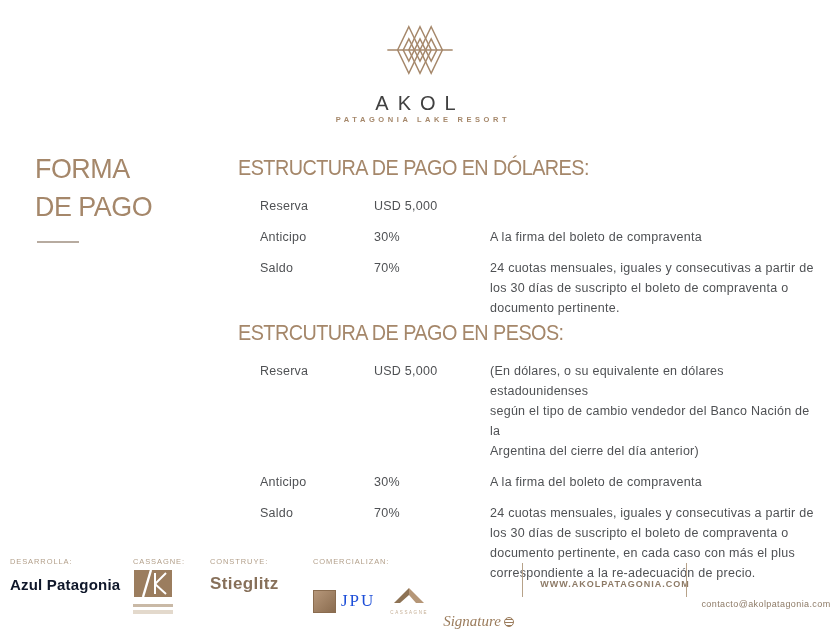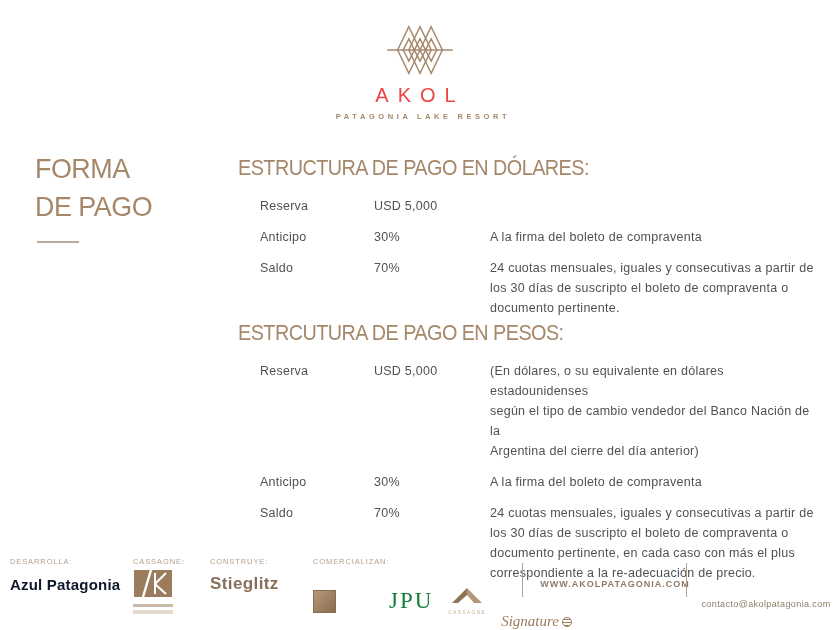--- a/index.html
+++ b/index.html
@@ -3,22 +3,22 @@
 <meta charset="utf-8">
 <style>
   html,body{margin:0;padding:0;background:#e8e8e8;}
   .stage{
     position:relative;width:840px;height:630px;background:#ffffff;
     font-family:"Liberation Sans",sans-serif;overflow:hidden;margin:0 auto;
   }
   
   .brand{position:absolute;top:22px;left:0;width:840px;text-align:center;color:#a5876a;}
   .brand svg{display:block;margin:0 auto;}
-  .brand-name{font-size:20px;letter-spacing:9px;margin-top:6px;color:#ef4444;}
-  .brand-tag{font-size:7.5px;font-weight:700;letter-spacing:3.6px;margin-top:5px;padding-left:6px;color:#a5876a;}
+  .brand-name{font-size:20px;letter-spacing:9px;margin-top:14px;color:#404040;}
+  .brand-tag{font-size:7.5px;font-weight:700;letter-spacing:3.6px;padding-left:6px;color:#a5876a;}
   
   .page-title{position:absolute;left:35px;top:150px;color:#a5876a;font-size:28px;
     letter-spacing:-0.5px;line-height:38px;transform:scaleX(0.96);transform-origin:left top;}
   .title-rule{position:absolute;left:37px;top:241px;width:42px;height:2px;background:#b7aba0;}
   
   .section{position:absolute;left:238px;width:560px;}
   .sec-1{top:155px;}
   .sec-2{top:320px;}
   .section-header{font-size:22px;color:#a5876a;letter-spacing:-0.6px;white-space:nowrap;
     transform:scaleX(0.9);transform-origin:left;margin:0 0 15px 0;font-weight:400;}
@@ -32,21 +32,21 @@
     color:#0f172a;letter-spacing:0.2px;}
   .f-proyecto{position:absolute;left:133px;top:570px;width:40px;text-align:center;}
   .f-caption-bar{height:3px;background:#c9b9a6;margin-top:3px;}
   .f-caption-bar2{height:4px;background:#e3d9cc;margin-top:3px;}
   .f-construye-name{position:absolute;left:210px;top:574px;font-size:17px;font-weight:700;
     color:#87705a;letter-spacing:0.4px;}
   .f-comercializan{position:absolute;left:313px;top:567px;display:flex;align-items:center;gap:15px;}
   .jpu{display:flex;align-items:center;gap:5px;}
   .jpu-square{width:21px;height:21px;background:linear-gradient(135deg,#b6977a,#8a6c4f);
     border:1px solid #8a6c4f;}
-  .jpu-text{font-family:"Liberation Serif",serif;font-size:23px;color:#15803d;letter-spacing:2px;margin-left:48px;}
+  .jpu-text{font-family:"Liberation Serif",serif;font-size:17px;color:#1d4ed8;letter-spacing:2px;}
   .mountain{text-align:center;}
   .mountain-caption{font-size:4.5px;letter-spacing:1.6px;color:#c4ae95;margin-top:2px;}
   .signature{text-align:center;margin-top:45px;}
   .signature-text{font-family:"Liberation Serif",serif;font-style:italic;font-size:15px;
     color:#9b7c5c;display:inline-flex;align-items:center;gap:3px;}
   .globe{width:8px;height:8px;border:1px solid #9b7c5c;border-radius:50%;display:inline-block;
     background:repeating-linear-gradient(0deg,#9b7c5c 0 1px,transparent 1px 3px);}
   .sig-bar{height:2px;background:#d8cbbb;margin-top:3px;}
   .f-divider{position:absolute;top:563px;width:1px;height:34px;background:#b7a289;}
   .f-site{position:absolute;left:540px;top:579px;width:150px;text-align:center;font-size:9px;

